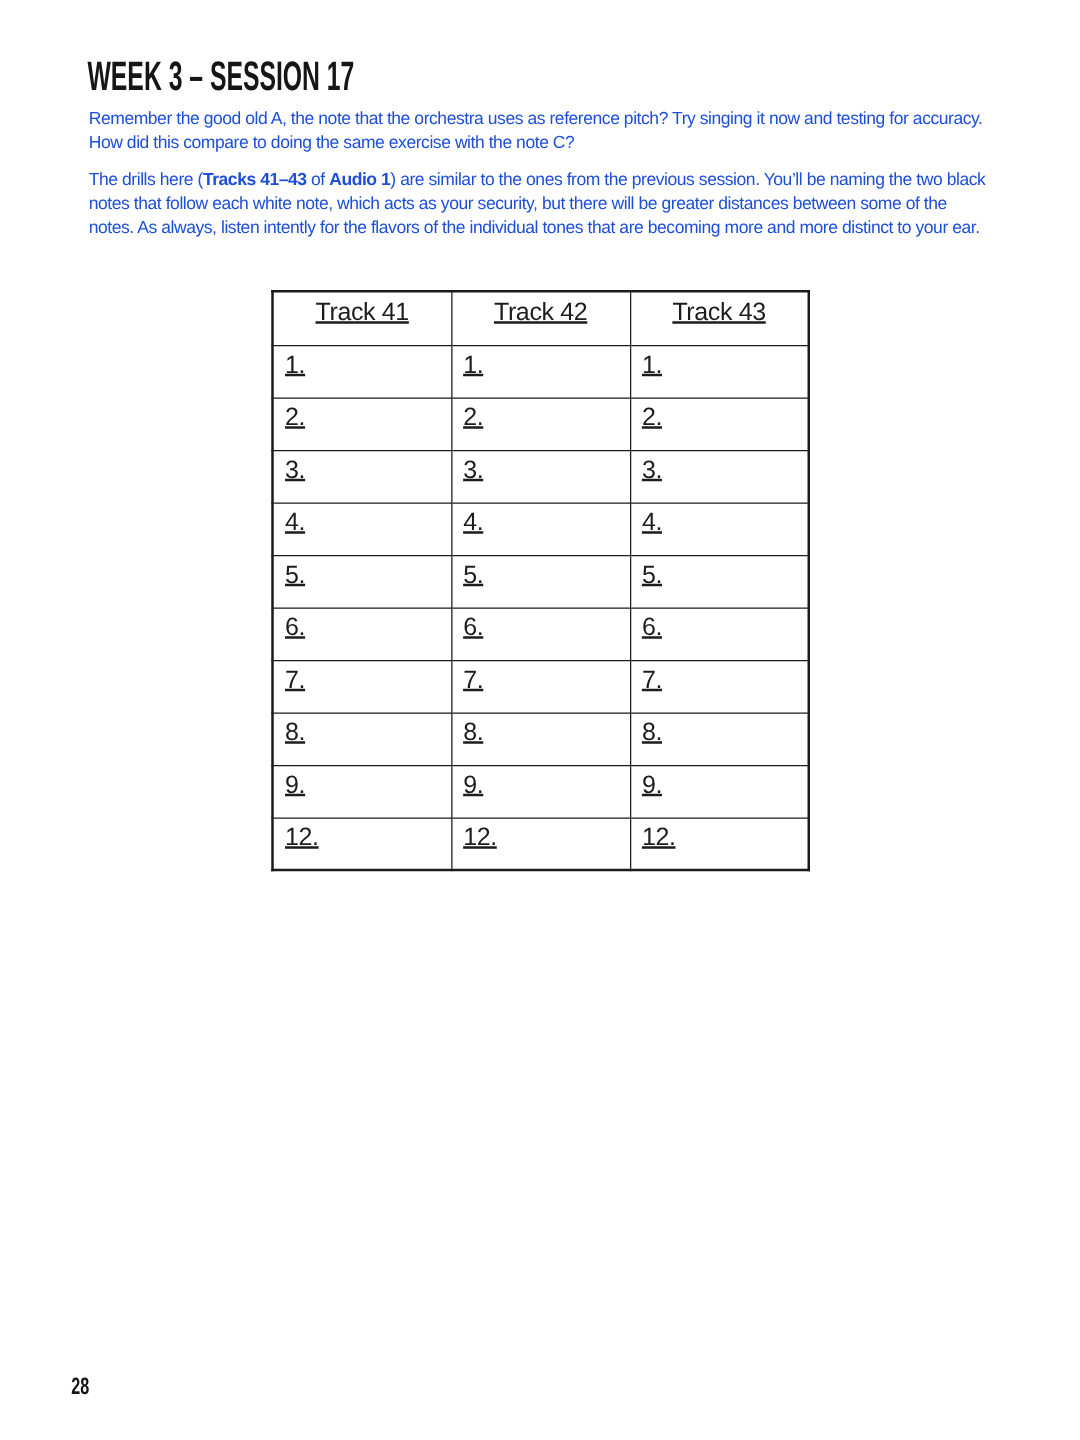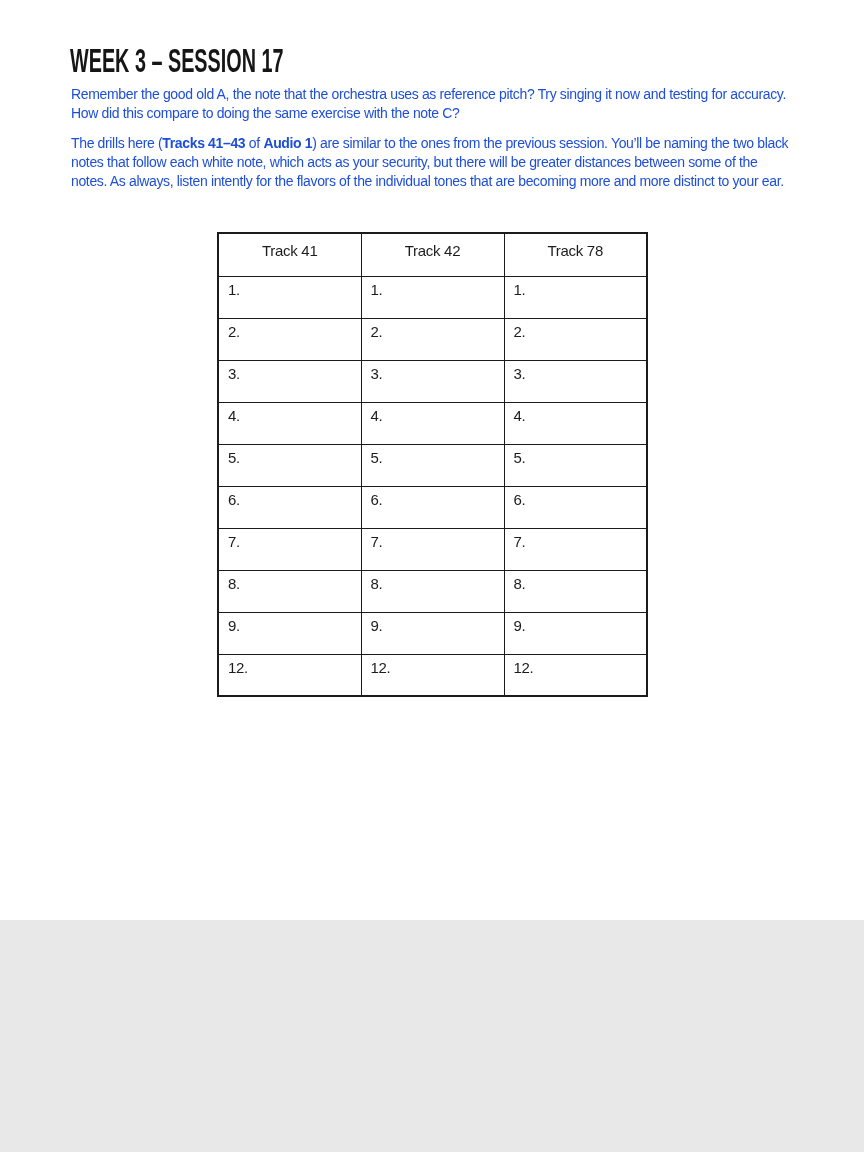--- a/index.html
+++ b/index.html
@@ -1,20 +1,20 @@
 <!DOCTYPE html>
 <html><head>
 <meta charset="utf-8">
 <style>
   * { margin: 0; padding: 0; box-sizing: border-box; }
   html, body { background: #e8e8e8; }
   .page {
     position: relative;
     width: 864px;
-    height: 920px;
+    height: 1152px;
     background: #ffffff;
     margin: 0 auto;
     overflow: hidden;
     font-family: "Liberation Sans", sans-serif;
     color: #1c1c1c;
   }
   .page-title {
     position: absolute;
     left: 70px;
     top: 42px;
@@ -44,22 +44,23 @@
     left: 217px;
     top: 232px;
     width: 431px;
     border-collapse: collapse;
     table-layout: fixed;
     border: 2px solid #1b1b1b;
   }
   table.drills th, table.drills td {
     border: 1.5px solid #1b1b1b;
     font-weight: normal;
-    font-size: 15px;
+    font-size: 20px;
     letter-spacing: -0.3px;
+    text-decoration: underline;
   }
   table.drills th {
     height: 43px;
     text-align: center;
     vertical-align: middle;
     padding-bottom: 8px;
   }
   table.drills td {
     height: 42px;
     vertical-align: top;
@@ -86,21 +87,21 @@
 
   <p class="para para-1">Remember the good old A, the note that the orchestra uses as reference pitch? Try singing it now and testing for accuracy. How did this compare to doing the same exercise with the note C?</p>
 
   <p class="para para-2"><span>The drills here (</span><span class="bold">Tracks 41–43</span><span> of </span><span class="bold">Audio 1</span><span>) are similar to the ones from the previous session. You’ll be naming the two black notes that follow each white note, which acts as your security, but there will be greater distances between some of the notes. As always, listen intently for the flavors of the individual tones that are becoming more and more distinct to your ear.</span></p>
 
   <table class="drills">
     <thead>
       <tr>
         <th>Track 41</th>
         <th>Track 42</th>
-        <th>Track 78</th>
+        <th>Track 43</th>
       </tr>
     </thead>
     <tbody>
       <tr>
         <td>1.</td>
         <td>1.</td>
         <td>1.</td>
       </tr>
       <tr>
         <td>2.</td>

